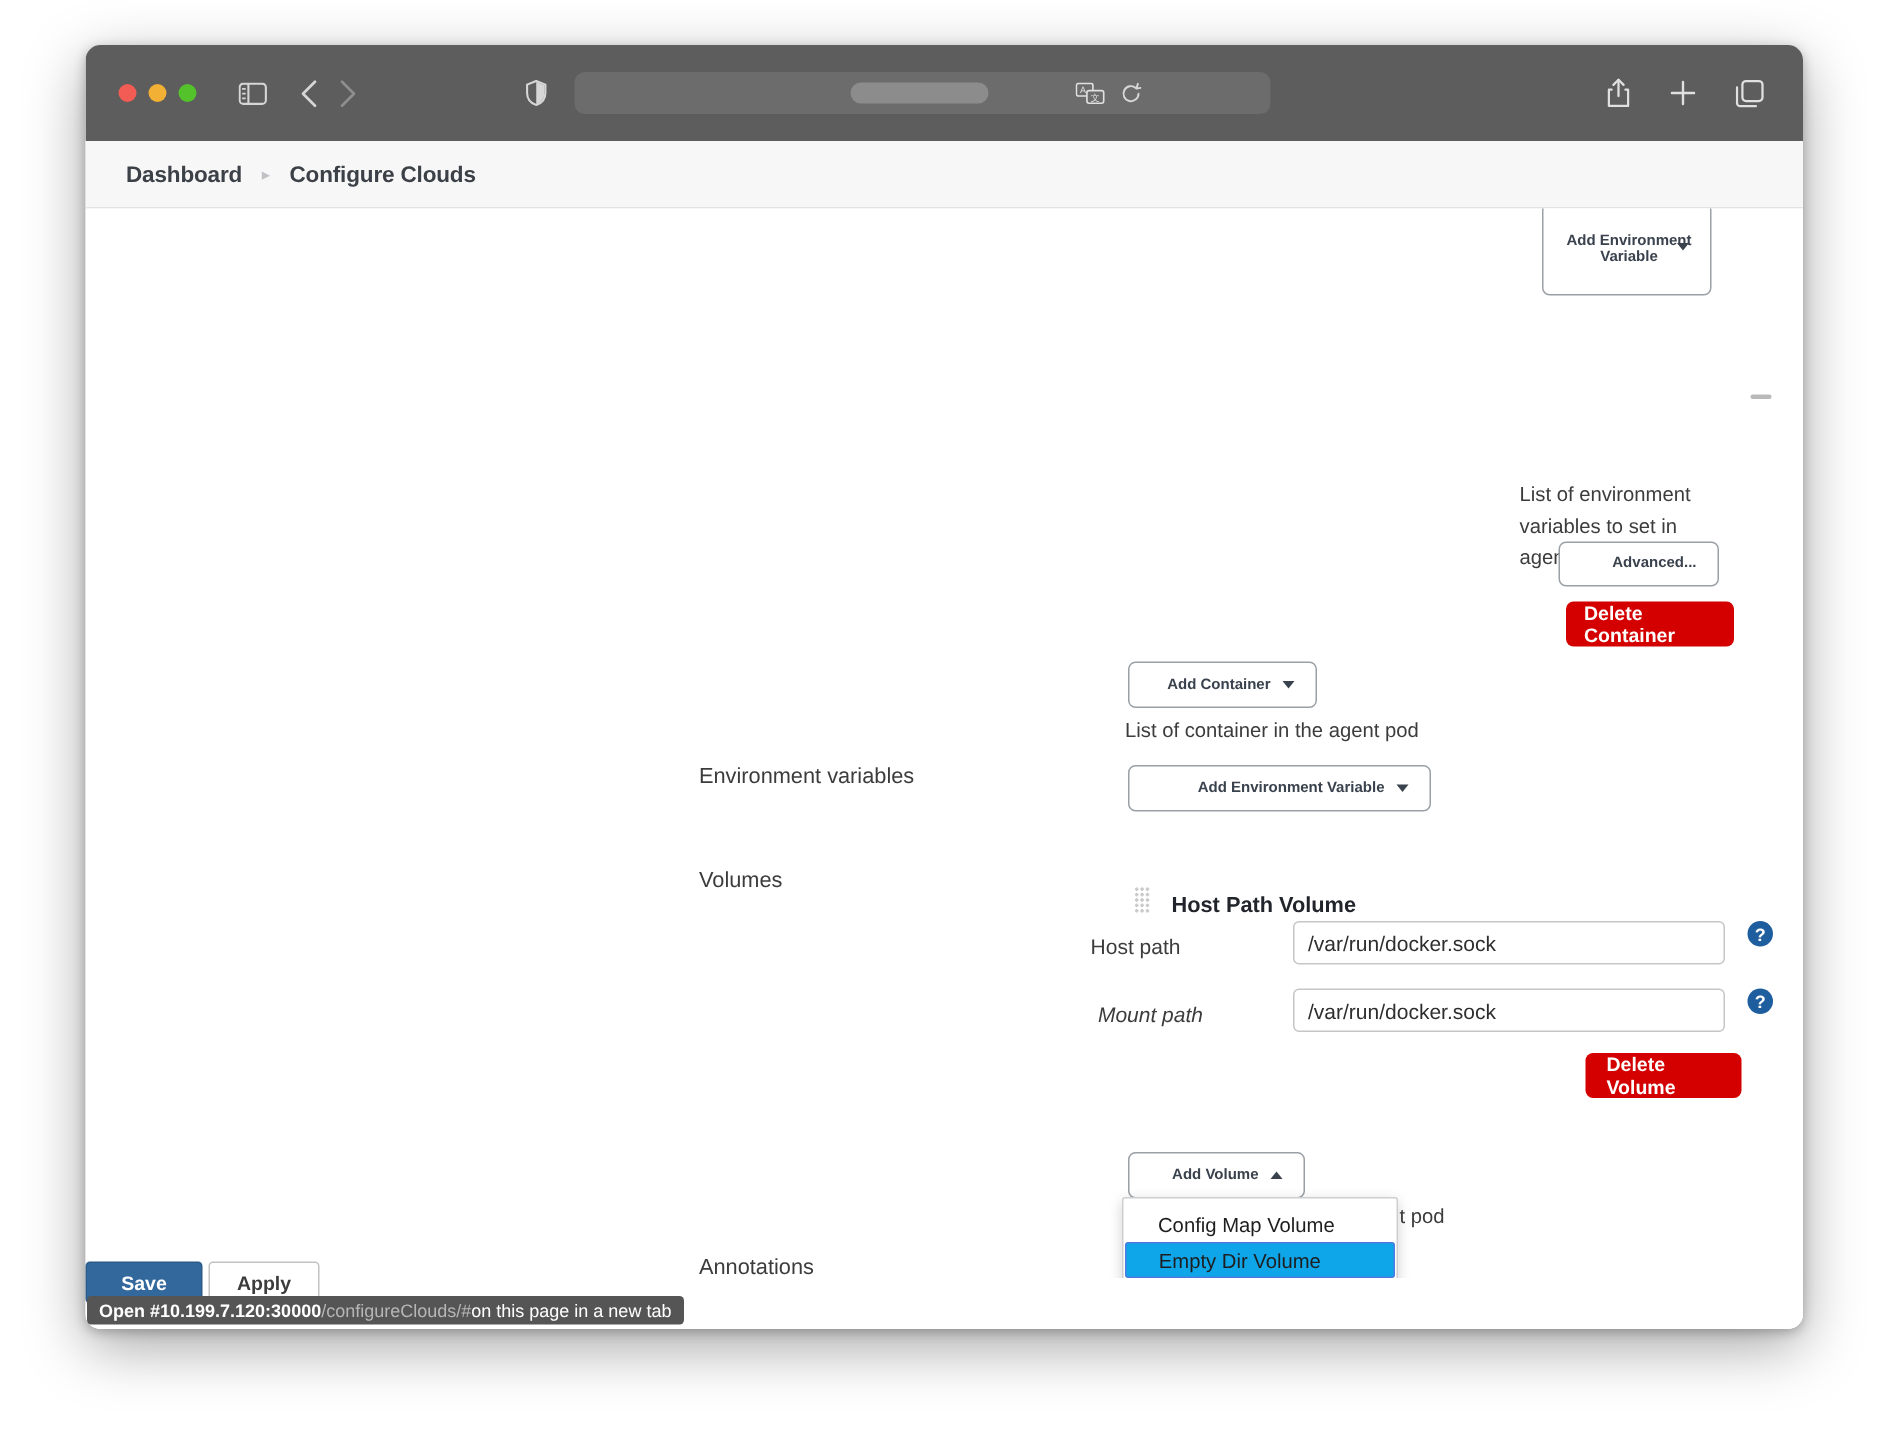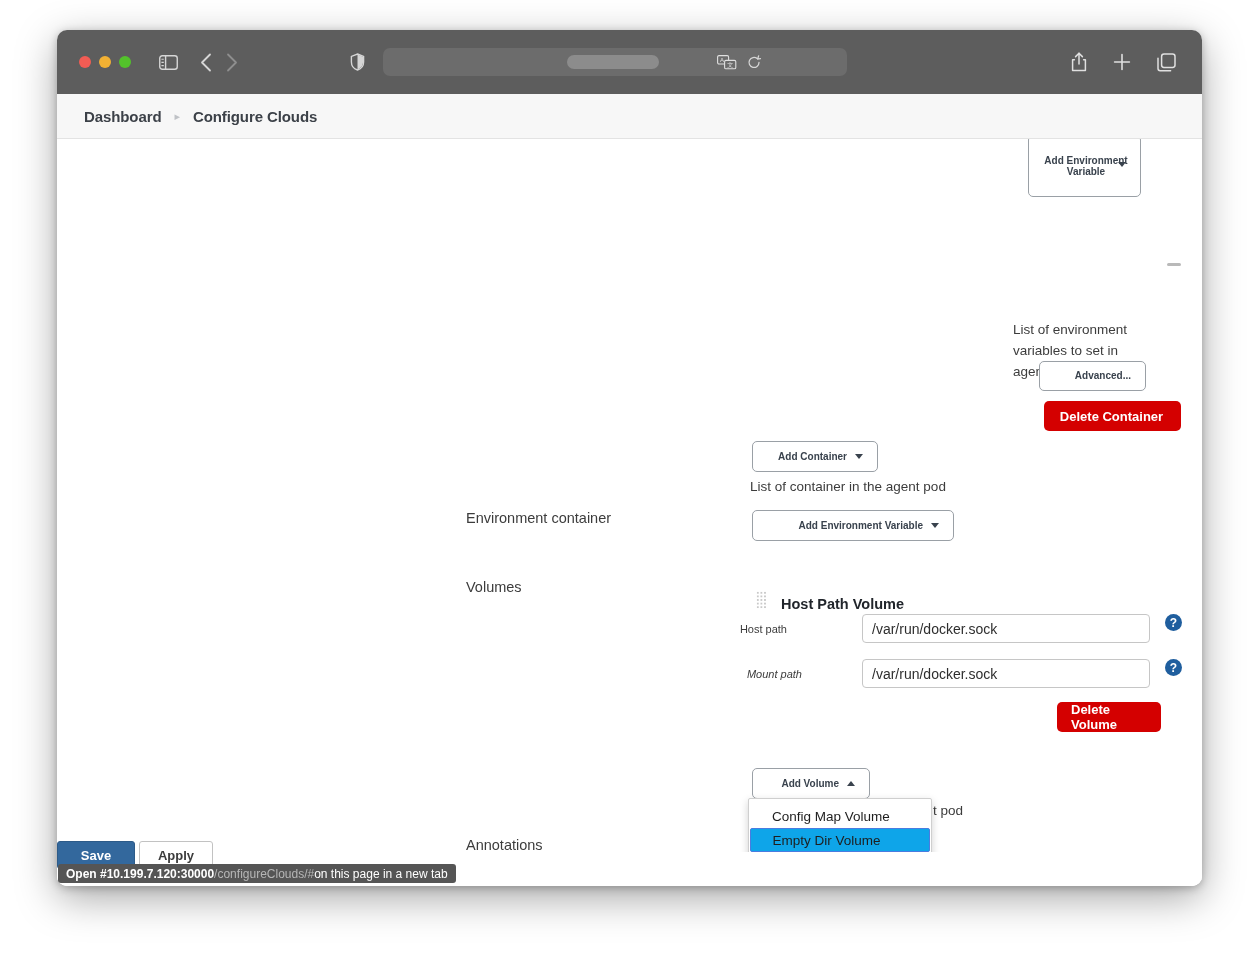--- a/index.html
+++ b/index.html
@@ -180,21 +180,21 @@
     background: #ffffff;
     font-size: 14px;
     color: #2e2e2e;
     padding: 0 9px;
     font-family: "Liberation Sans", sans-serif;
     outline: none;
   }
 
   .field-label {
     position: absolute;
-    font-size: 11px;
+    font-size: 14px;
     color: #3c3c3c;
     text-align: right;
   }
 
   .section-title {
     position: absolute;
     font-size: 14.5px;
     font-weight: bold;
     color: #21252b;
   }
@@ -391,31 +391,31 @@
       <span class="caret-down" style="position:absolute; right:14px; top:26px;"></span>
     </div>
     <div style="position:absolute; left:1110px; top:124px; width:14px; height:3px; background:#b9b9b9; border-radius:2px;"></div>
 
     <div class="helper" style="left:956px; top:180px; width:130px; line-height:21px;">List of environment variables to set in agent pod</div>
 
     <div class="btn-outline" id="advanced-button" style="left:982px; top:222px; width:107px; height:30px;">
       <span>Advanced...</span>
     </div>
 
-    <div class="btn-danger" id="delete-container-button" style="left:987px; top:262px; width:137px; height:30px;padding-left:12px;">
+    <div class="btn-danger" id="delete-container-button" style="left:987px; top:262px; width:112px; height:30px;padding-left:12px;">
       <span>Delete Container</span>
     </div>
 
     <div class="btn-outline" id="add-container-button" style="left:695px; top:302px; width:126px; height:31px;">
       <span>Add Container</span>
       <span class="caret-down"></span>
     </div>
     <div class="helper" style="left:693px; top:340px;">List of container in the agent pod</div>
 
-    <div class="lbl" style="left:409px; top:371px;">Environment container</div>
+    <div class="lbl" style="left:409px; top:371px;">Environment variables</div>
     <div class="btn-outline" id="pod-add-env-var-button" style="left:695px; top:371px; width:202px; height:31px;">
       <span>Add Environment Variable</span>
       <span class="caret-down"></span>
     </div>
 
 
     <div class="lbl" style="left:409px; top:440px;">Volumes</div>
 
     <div id="volume-drag-handle" style="left:699px; top:452px;"></div>
     <div class="section-title" style="left:724px; top:457px;">Host Path Volume</div>

